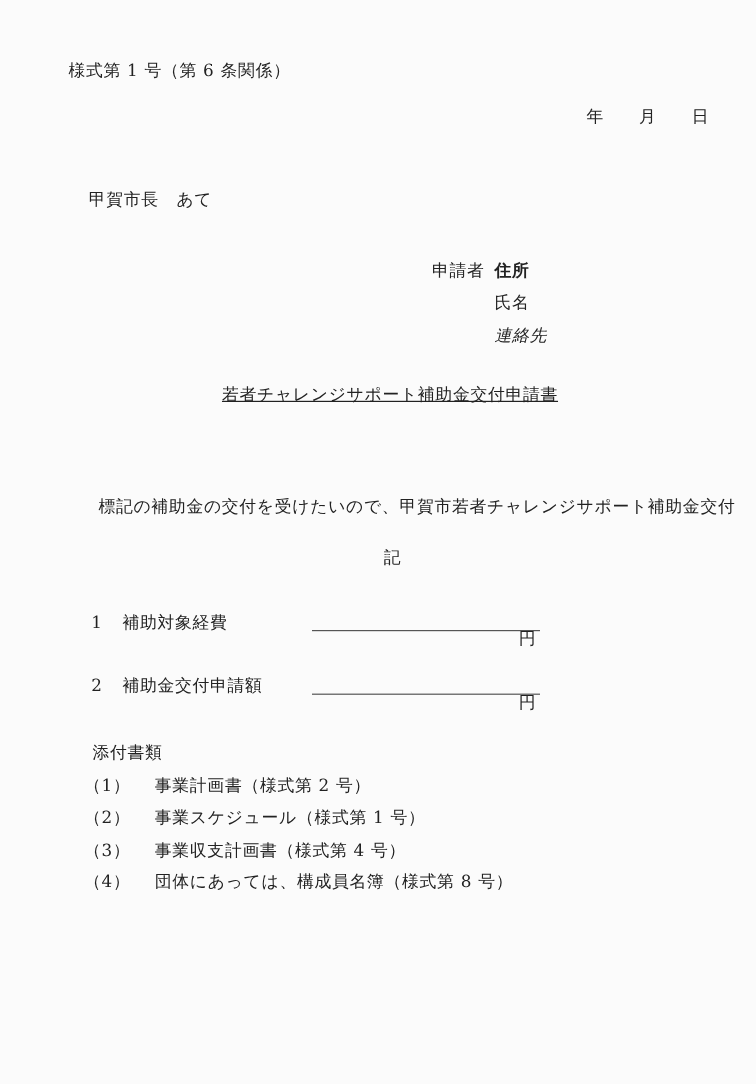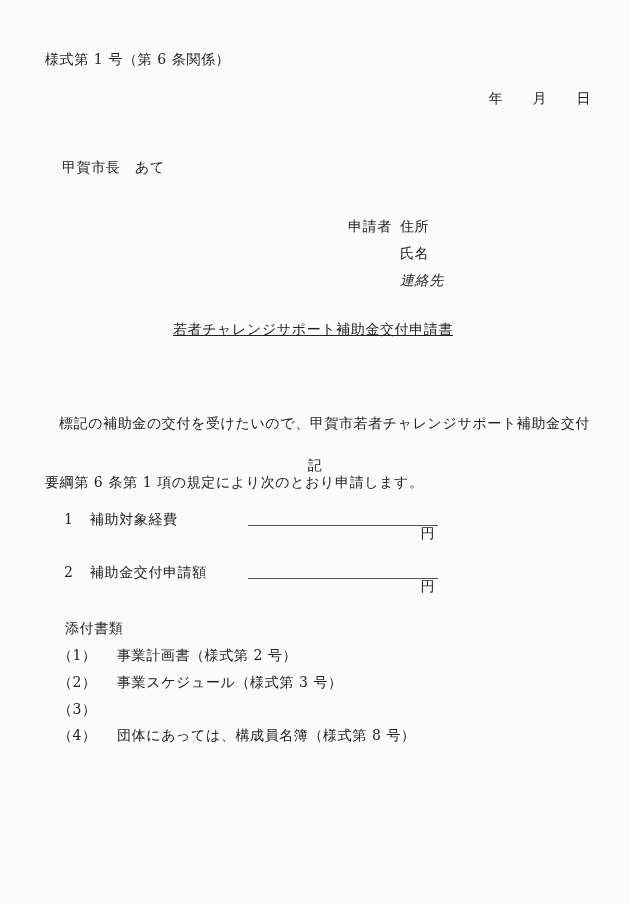--- a/index.html
+++ b/index.html
@@ -12,34 +12,34 @@
     width: 630px;
     height: 903px;
     background: #fbfbfb;
     font-family: "DejaVu Serif", "Liberation Serif", serif;
     color: #222222;
     font-size: 14px;
     letter-spacing: 0.6px;
     line-height: 16px;
     overflow: hidden;
   }
-  .abs { position: absolute; white-space: pre; }
+  .abs { position: absolute; white-space: pre; margin-left: 12px; }
 
   .form-number   { left: 45px;  top: 51px; }
   .date-line     { right: 39px; top: 90px; }
   .addressee     { left: 62px;  top: 159px; }
 
   .applicant-label   { left: 348px; top: 218px; }
-  .applicant-field-0 { left: 400px; top: 218px; }
+  .applicant-field-0 { left: 400px; top: 218px; font-weight: bold; }
   .applicant-field-1 { left: 400px; top: 245px; }
   .applicant-field-2 { left: 400px; top: 272px; font-style: italic; }
 
   .doc-title { left: 0; top: 321px; width: 626px; text-align: center; text-decoration: underline; }
 
-  .body-par  { left: 45px; top: 378px; width: 550px; }
+  .body-par  { left: 56px; top: 378px; width: 550px; }
   .body-par .line { line-height: 27px; height: 27px; white-space: pre; }
   .body-par .line.indent { text-indent: 1em; }
 
   .ki-marker { left: 0; top: 457px; width: 630px; text-align: center; }
 
   .amount-no-1    { left: 64px;  top: 511px; }
   .amount-label-1 { left: 90px;  top: 511px; }
   .amount-field-1 { left: 248px; top: 509px; width: 187px; height: 16px;
                     border-bottom: 1px solid #555555; text-align: right;
                     padding-right: 3px; }
@@ -71,21 +71,20 @@
 
   <div class="abs applicant-label">申請者</div>
   <div class="abs applicant-field-0">住所</div>
   <div class="abs applicant-field-1">氏名</div>
   <div class="abs applicant-field-2">連絡先</div>
 
   <div class="abs doc-title">若者チャレンジサポート補助金交付申請書</div>
 
   <div class="abs body-par">
     <div class="line indent">標記の補助金の交付を受けたいので、甲賀市若者チャレンジサポート補助金交付</div>
-    <div class="line">要綱第 6 条第 1 項の規定により次のとおり申請します。</div>
   </div>
 
   <div class="abs ki-marker">記</div>
 
   <div class="abs amount-no-1">1</div>
   <div class="abs amount-label-1">補助対象経費</div>
   <div class="abs amount-field-1">
     <span>円</span>
   </div>
 
@@ -94,20 +93,21 @@
   <div class="abs amount-field-2">
     <span>円</span>
   </div>
 
   <div class="abs attach-header">添付書類</div>
 
   <div class="abs attach-no attach-row-0">（1）</div>
   <div class="abs attach-text attach-row-0">事業計画書（様式第 2 号）</div>
 
   <div class="abs attach-no attach-row-1">（2）</div>
-  <div class="abs attach-text attach-row-1">事業スケジュール（様式第 3 号）</div>
+  <div class="abs attach-text attach-row-1">事業スケジュール（様式第 1 号）</div>
 
   <div class="abs attach-no attach-row-2">（3）</div>
+  <div class="abs attach-text attach-row-2">事業収支計画書（様式第 4 号）</div>
 
   <div class="abs attach-no attach-row-3">（4）</div>
   <div class="abs attach-text attach-row-3">団体にあっては、構成員名簿（様式第 8 号）</div>
 
 </div>
 
 </body></html>

